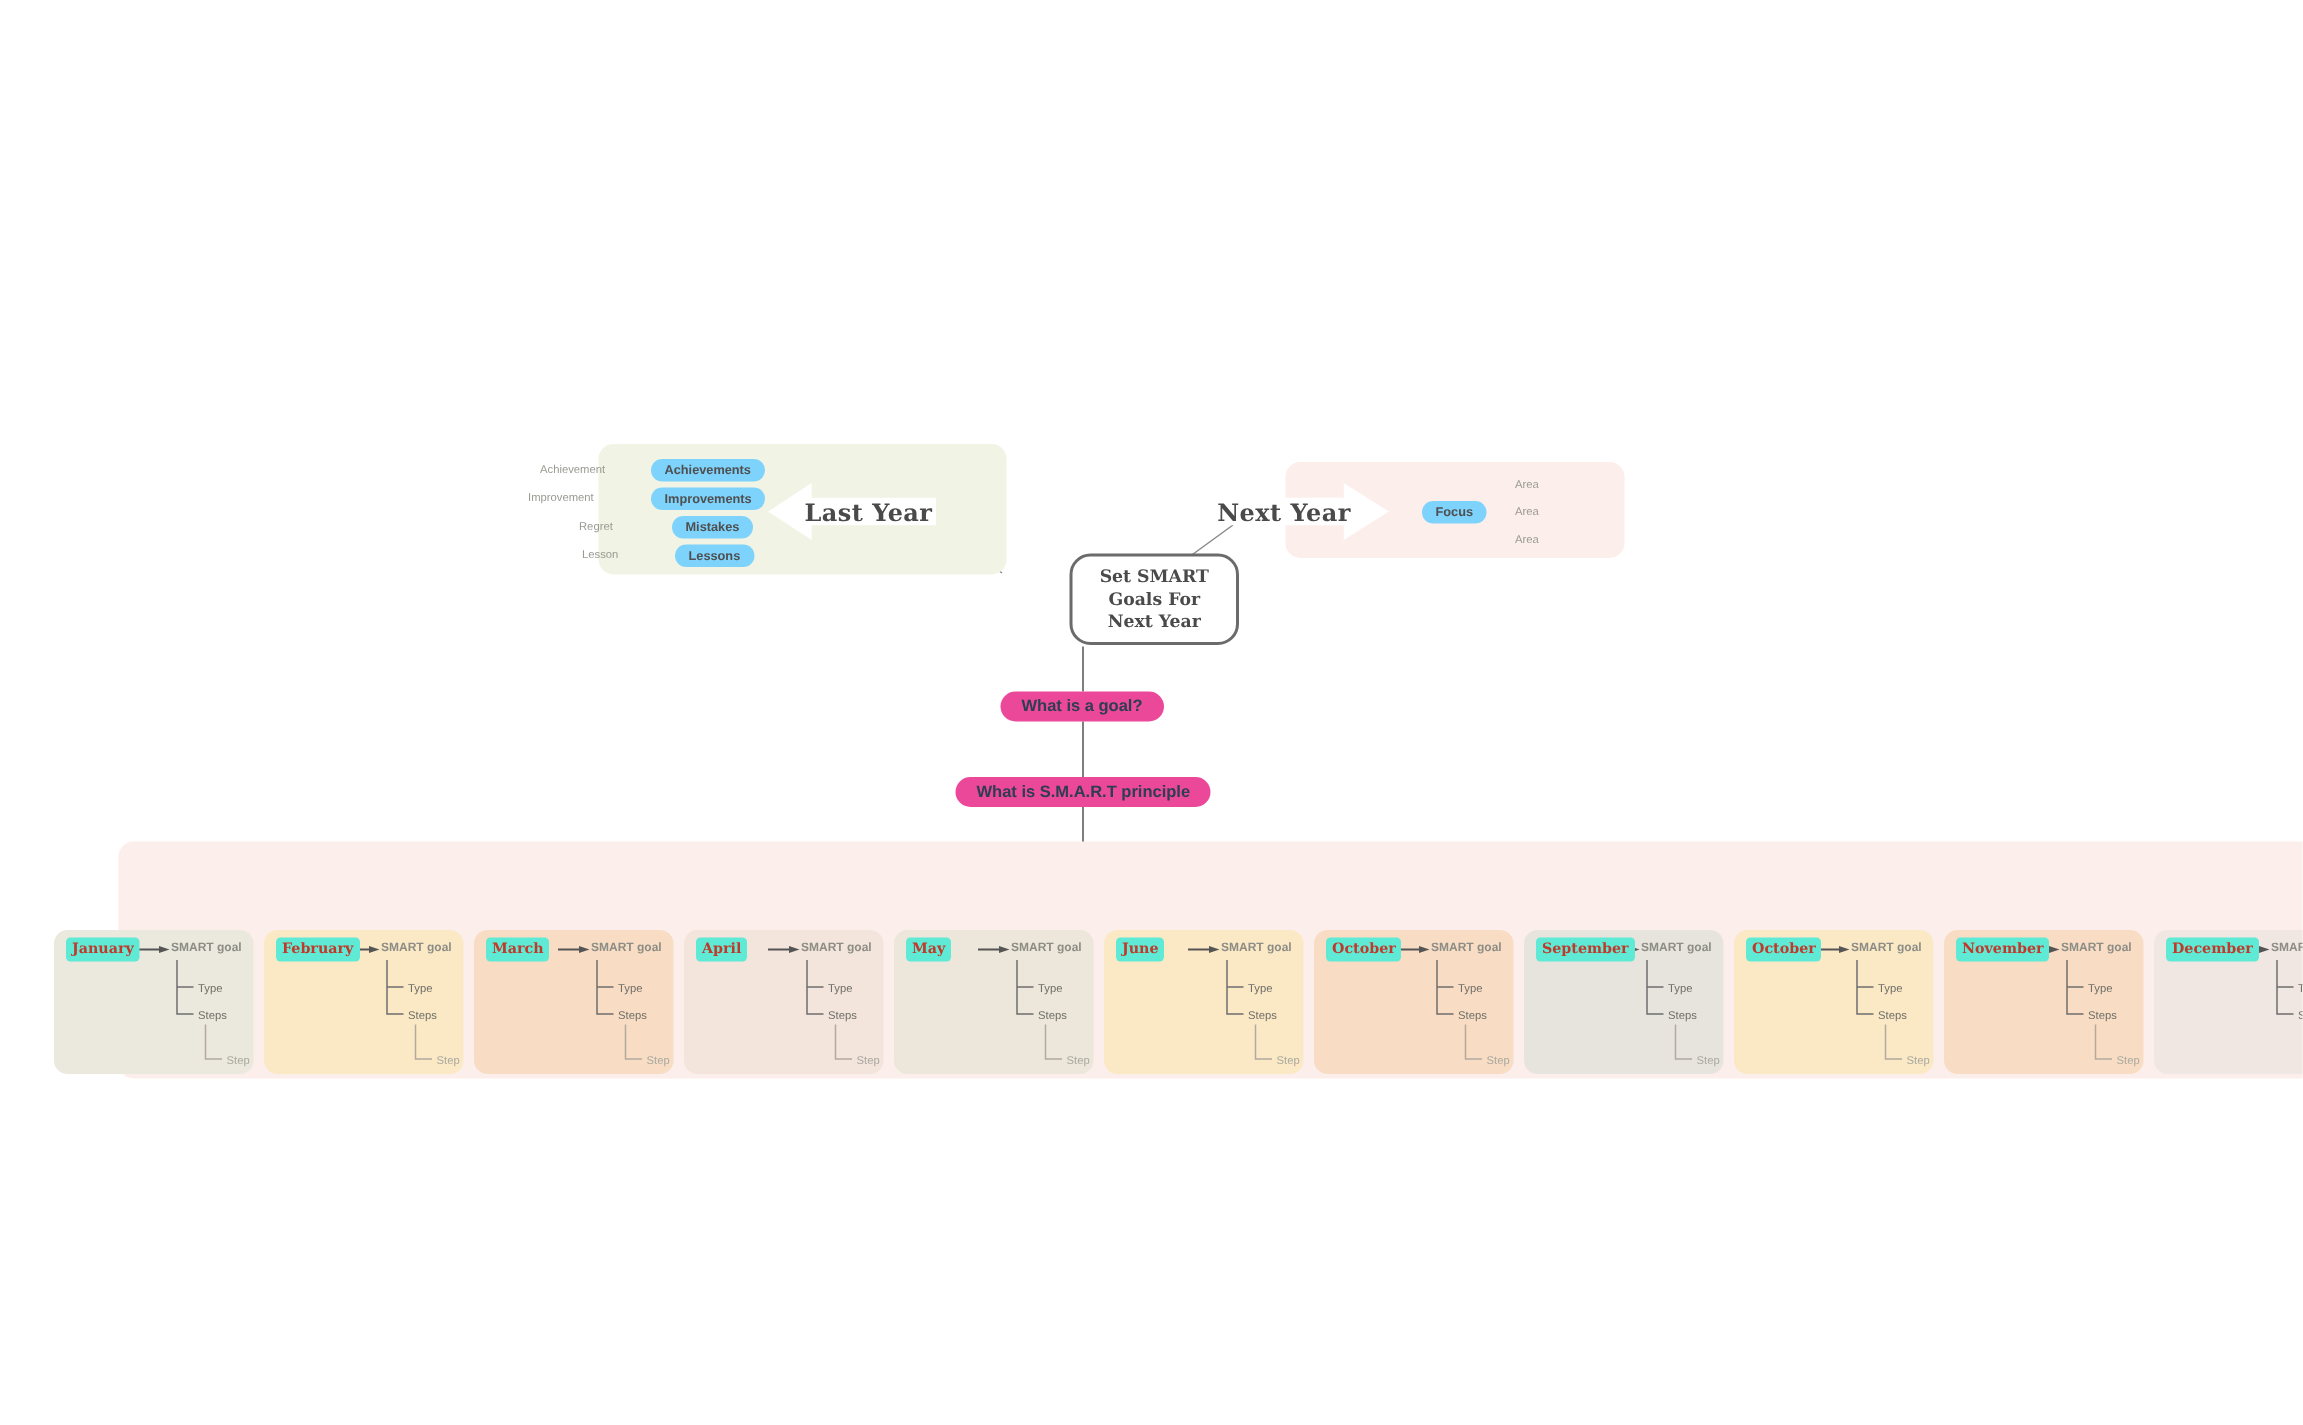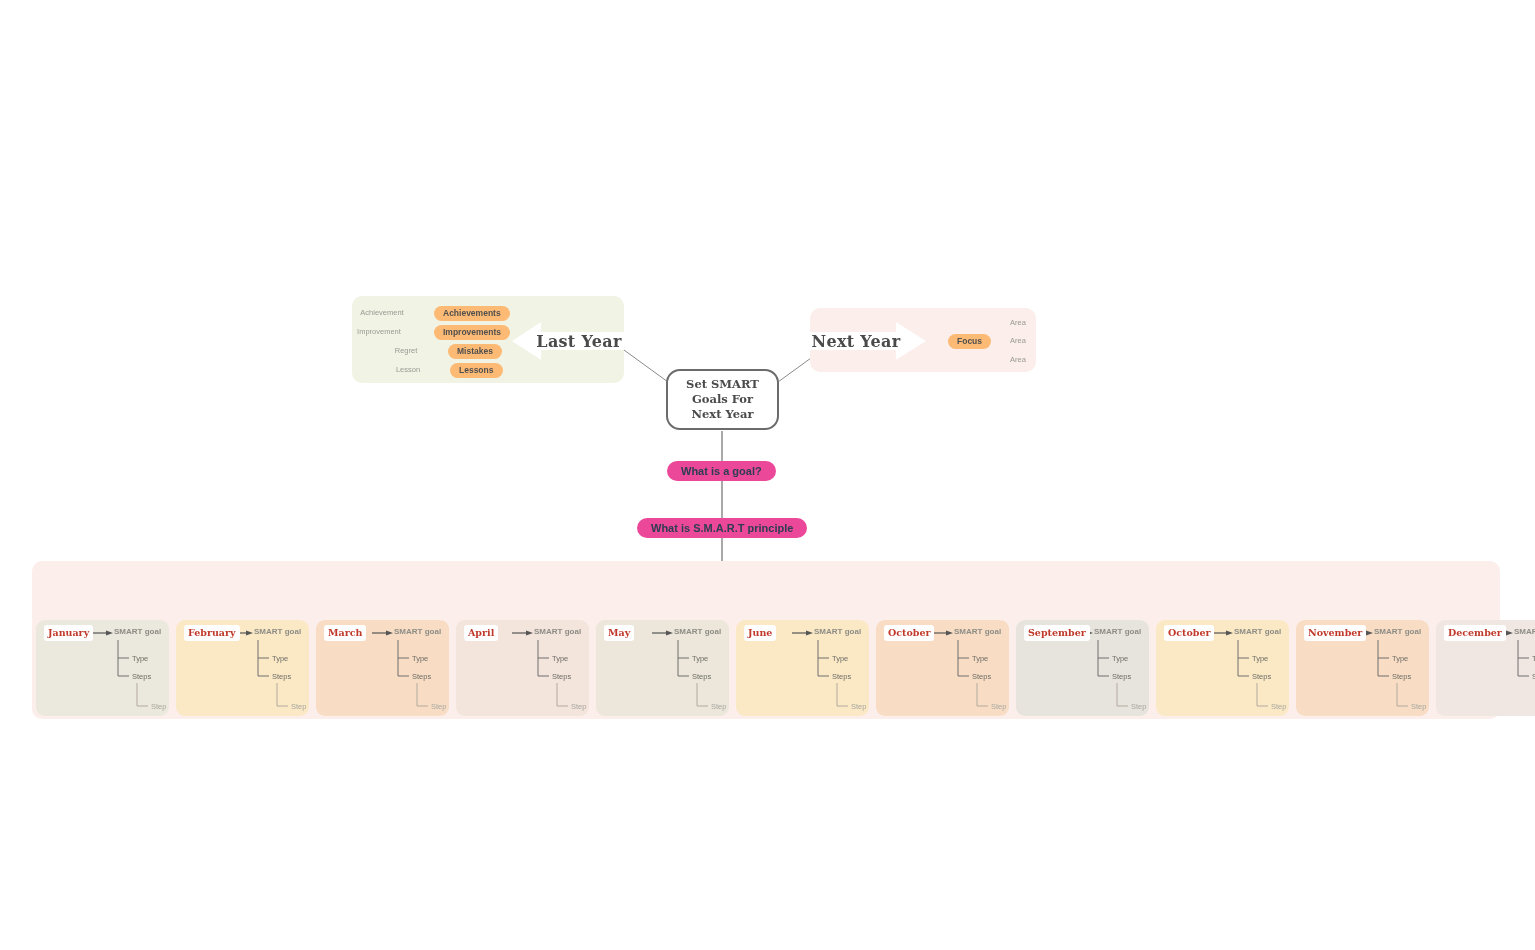--- a/index.html
+++ b/index.html
@@ -15,21 +15,21 @@
     font-family: "Liberation Sans", sans-serif;
     -webkit-font-smoothing: antialiased;
   }
 
   #canvas {
     position: absolute;
     inset: 0;
   }
 
   
-  .abs { position: absolute; }
+  .abs { position: absolute; margin-left: 47px; }
 
   
   #links {
     position: absolute;
     left: 0; top: 0;
     width: 1535px;
     height: 950px;
     pointer-events: none;
   }
 
@@ -80,40 +80,40 @@
     height: 38px;
     clip-path: polygon(0% 26%, 74% 26%, 74% 0%, 100% 50%, 74% 100%, 74% 74%, 0% 74%);
     justify-content: center;
     padding-right: 24px;
     box-sizing: border-box;
   }
 
   
   .pill {
     position: absolute;
-    background: #fdba74;
+    background: #7dd3fc;
     border-radius: 11px;
     height: 15px;
     line-height: 15px;
     font-size: 8.5px;
     font-weight: bold;
     color: #4f4f4f;
     text-align: center;
     white-space: nowrap;
     padding: 0 9px;
     box-sizing: border-box;
   }
   .leaf-label {
     position: absolute;
     font-size: 7.5px;
     color: #9a9a93;
     white-space: nowrap;
     line-height: 10px;
   }
-  .leaf-label.r { text-align: center; }
+  .leaf-label.r { text-align: left; }
 
   
   #central-node {
     left: 666px;
     top: 369px;
     width: 113px;
     height: 61px;
     border: 2.5px solid #6b6b6b;
     border-radius: 14px;
     background: #ffffff;
@@ -182,21 +182,21 @@
     height: 96px;
     border-radius: 9px;
     box-sizing: border-box;
   }
   .month-chip {
     position: absolute;
     left: 8px;
     top: 5px;
     height: 16px;
     line-height: 16px;
-    background: #ffffff;
+    background: #5eead4;
     border-radius: 3px;
     padding: 0 4px;
     font-family: "DejaVu Serif", "Liberation Serif", serif;
     font-weight: bold;
     font-size: 9.5px;
     color: #c0392b;
     white-space: nowrap;
   }
   .smart-goal-label {
     position: absolute;

